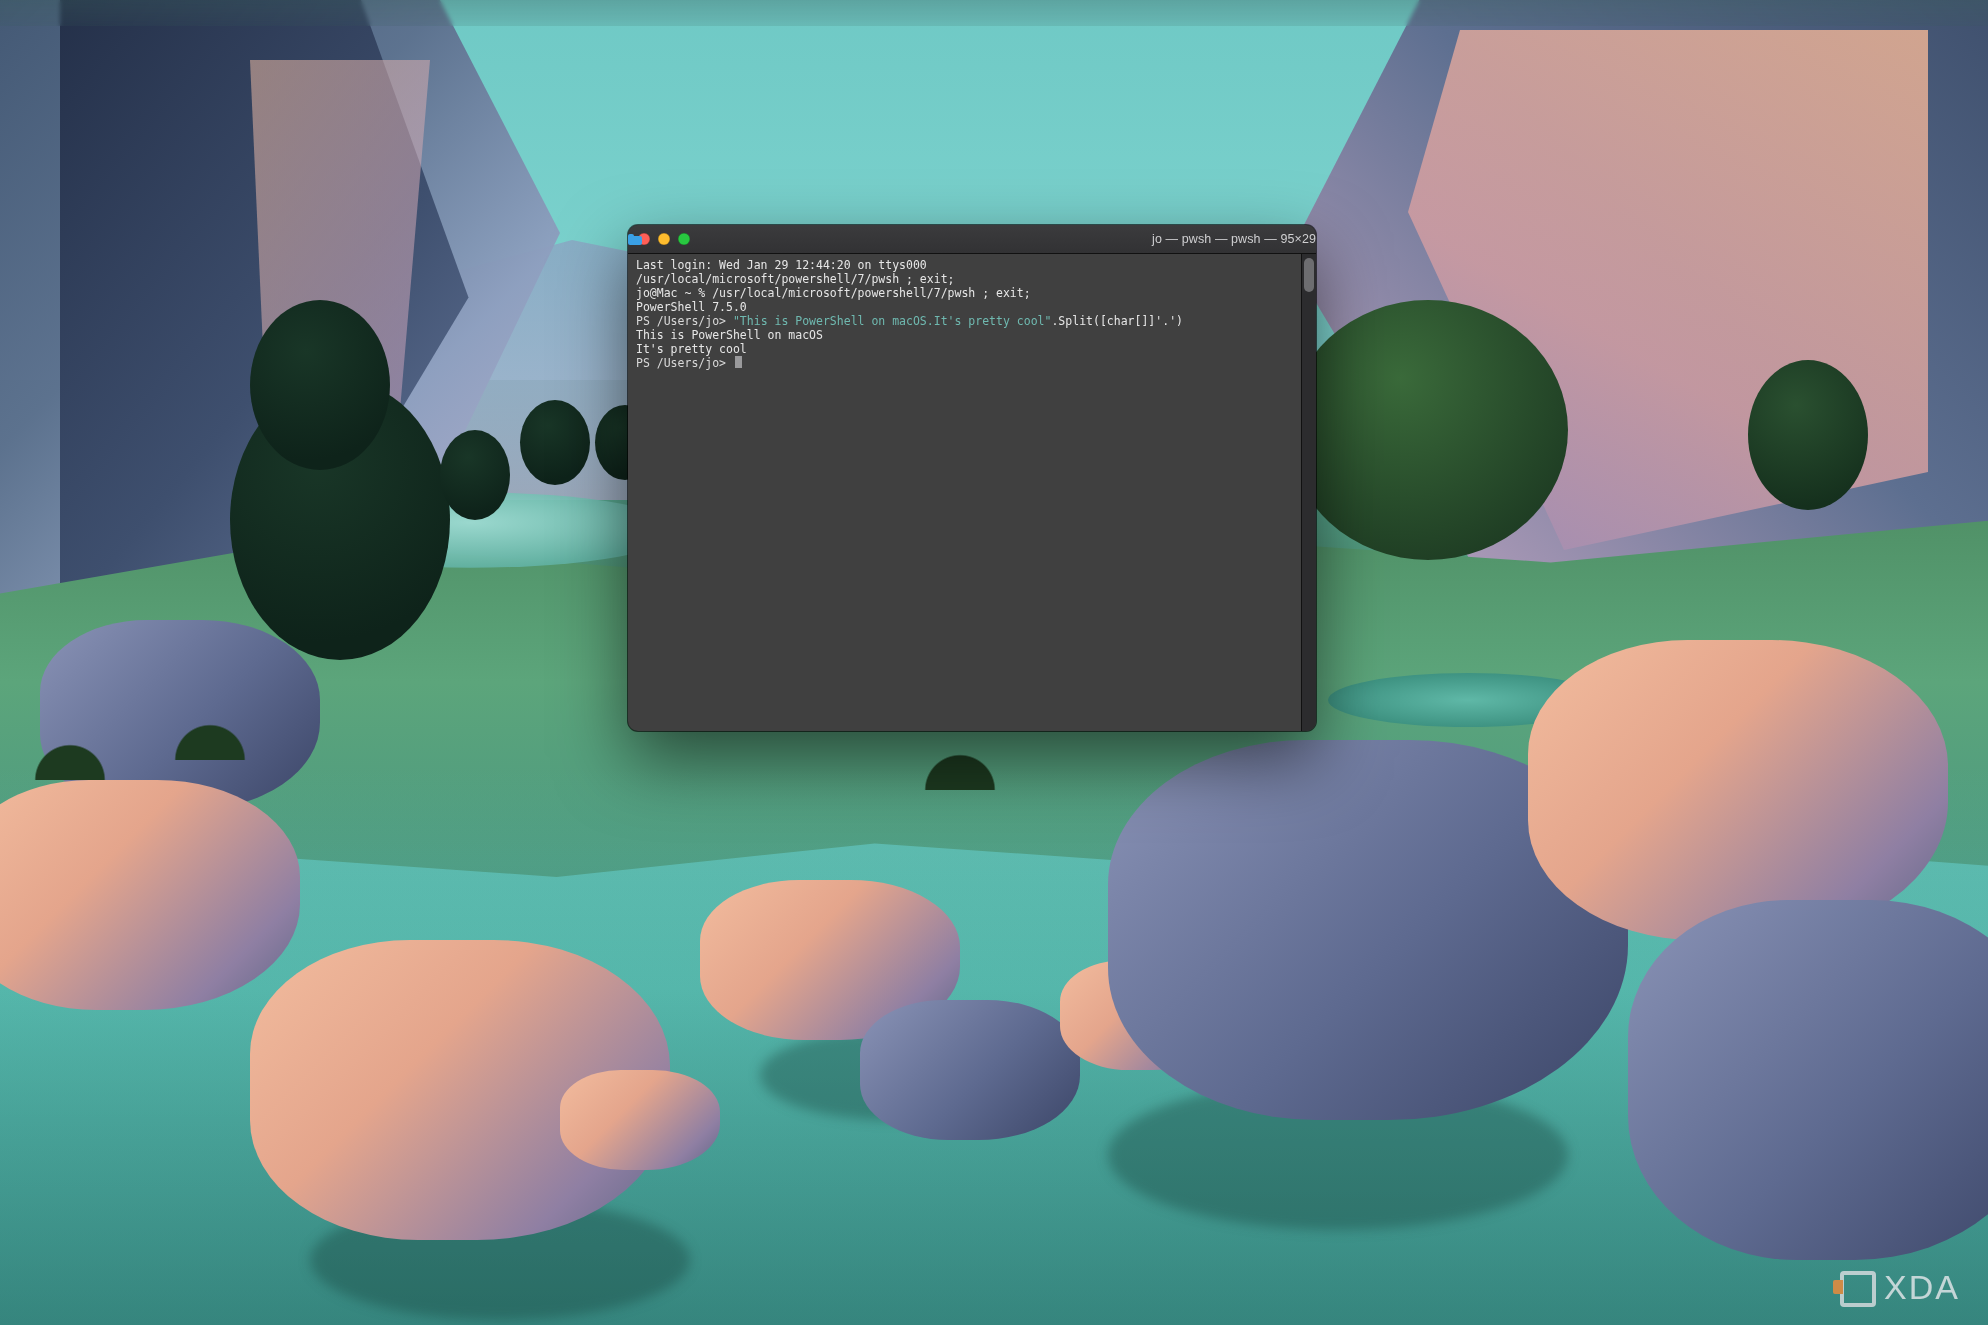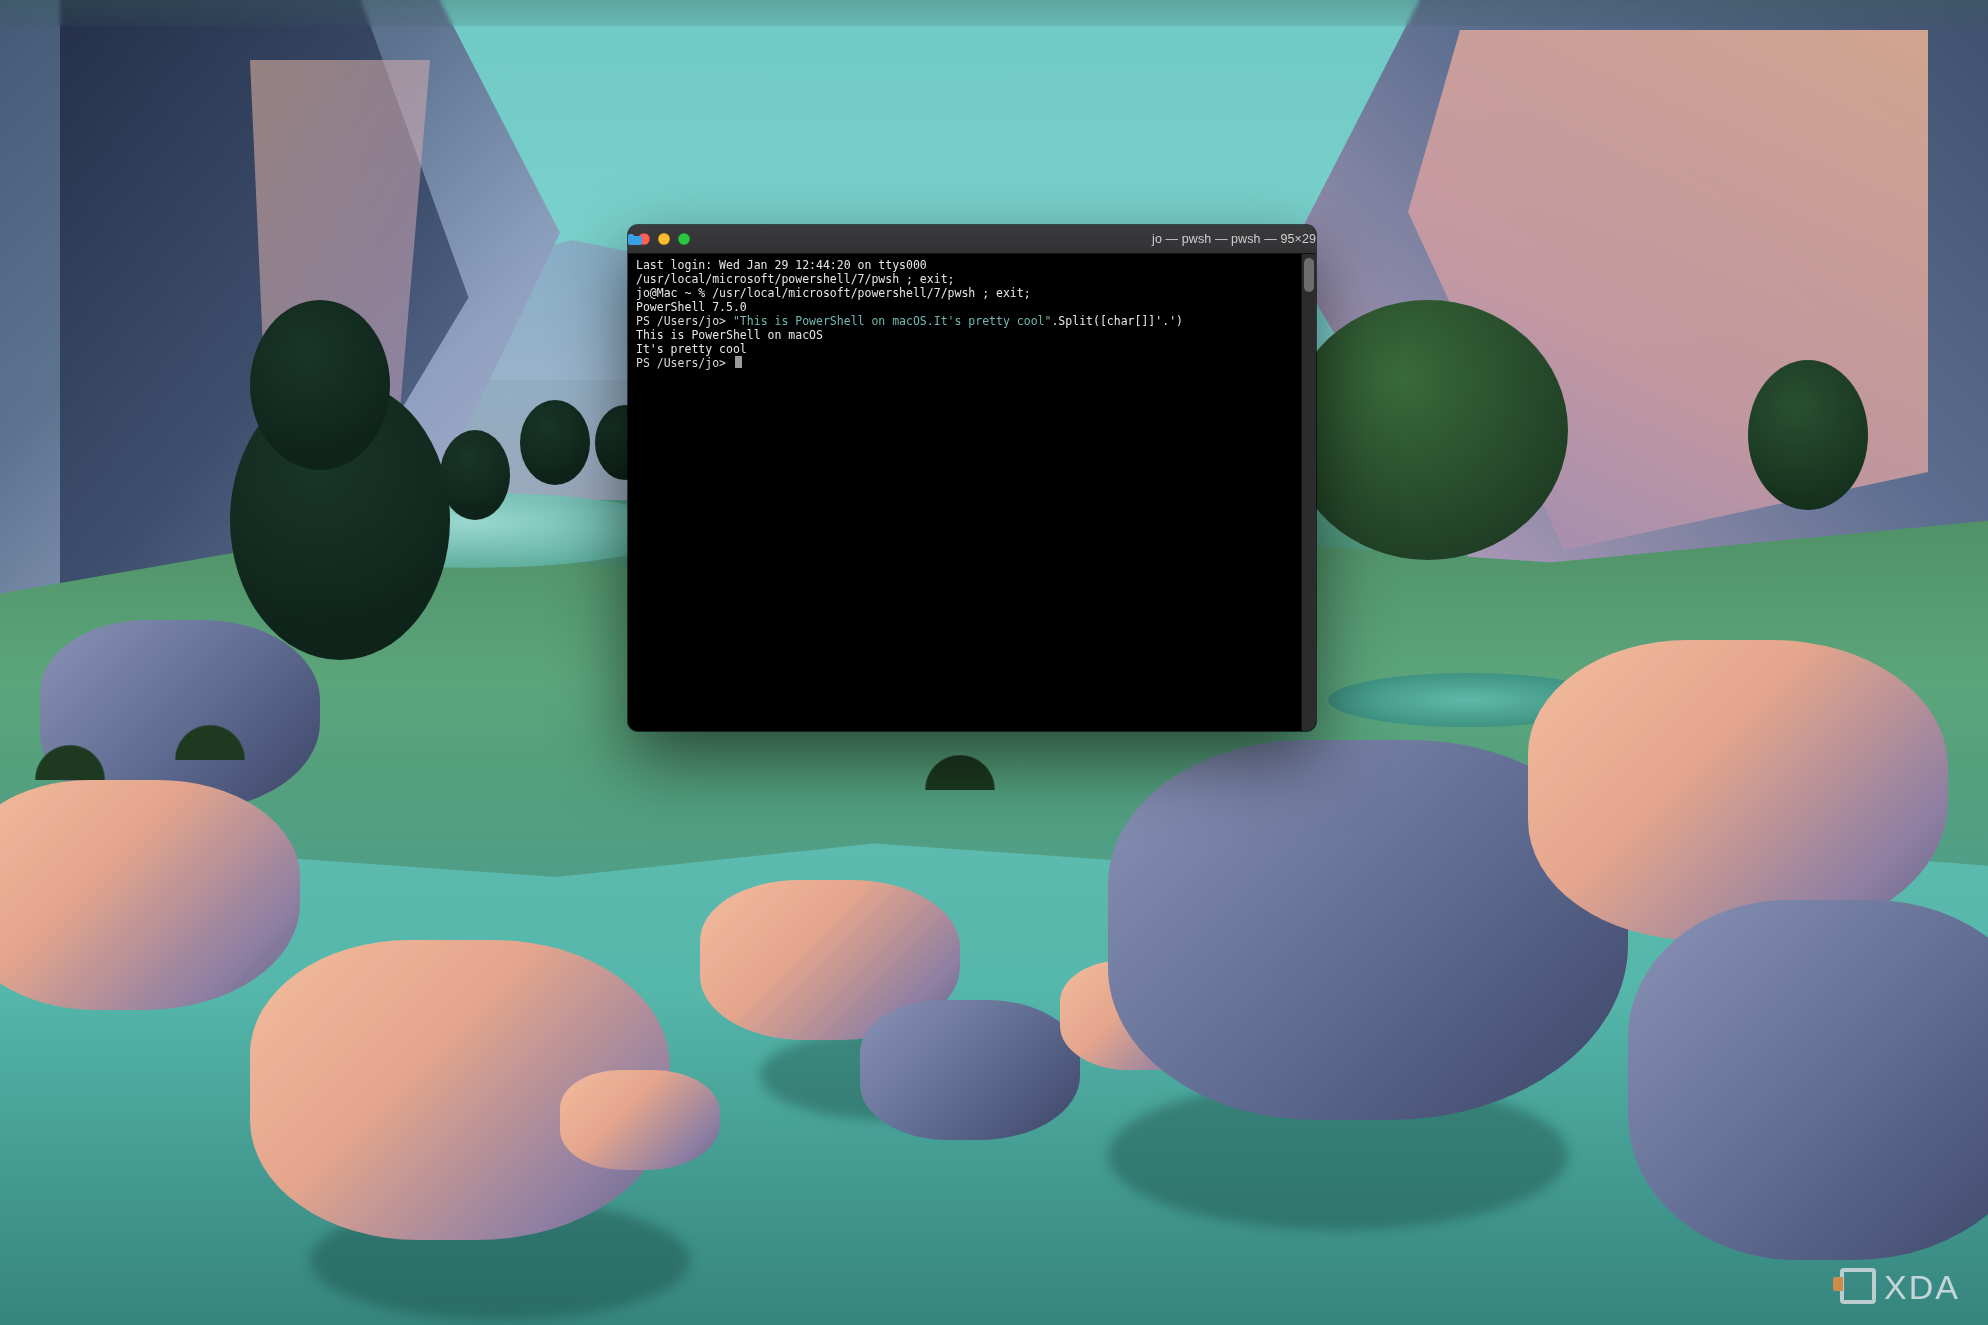--- a/index.html
+++ b/index.html
@@ -162,21 +162,21 @@
     content:""; position:absolute; left:0; top:2px; width:14px; height:9px;
     background:#3aa0e6; border-radius:2px;
   }
   .folder-icon::after{
     content:""; position:absolute; left:0; top:0; width:6px; height:4px;
     background:#3aa0e6; border-radius:2px 2px 0 0;
   }
 
   .terminal-body {
     flex:1 1 auto;
-    background:#000000;
+    background:#404040;
     padding:4px 20px 8px 8px;
     position:relative;
   }
   .terminal-body pre {
     margin:0;
     font-family: "SF Mono", Menlo, Consolas, monospace;
     font-size:11.5px;
     line-height:14px;
     color:#e6e6e6;
     white-space:pre;
@@ -193,21 +193,21 @@
     background:#6d6d70; border-radius:5px;
   }
   .cursor-block {
     display:inline-block; width:7px; height:12px;
     background:#9a9a9c; vertical-align:-1px; margin-left:2px;
   }
 
   
   .watermark {
     position:absolute; right:28px; bottom:18px;
-    display:flex; gap:10px;
+    display:flex; align-items:center; gap:10px;
     opacity:.82;
   }
   .wm-logo { width:34px; height:34px; position:relative; }
   .wm-logo .sq { position:absolute; left:0; top:0; width:28px; height:28px;
     border:4px solid #d9dde0; border-radius:4px; }
   .wm-logo .tab { position:absolute; left:-7px; top:9px; width:10px; height:14px;
     background:#f08c3a; border-radius:2px 0 0 2px; }
   .wm-text { color:#e3e7ea; font-weight:300; font-size:34px; letter-spacing:2px;
     font-family:"Helvetica Neue",Arial,sans-serif;}
 </style>

